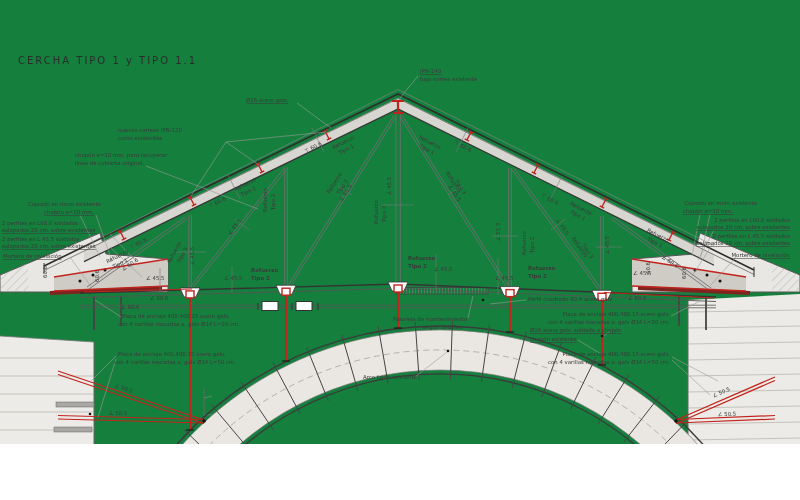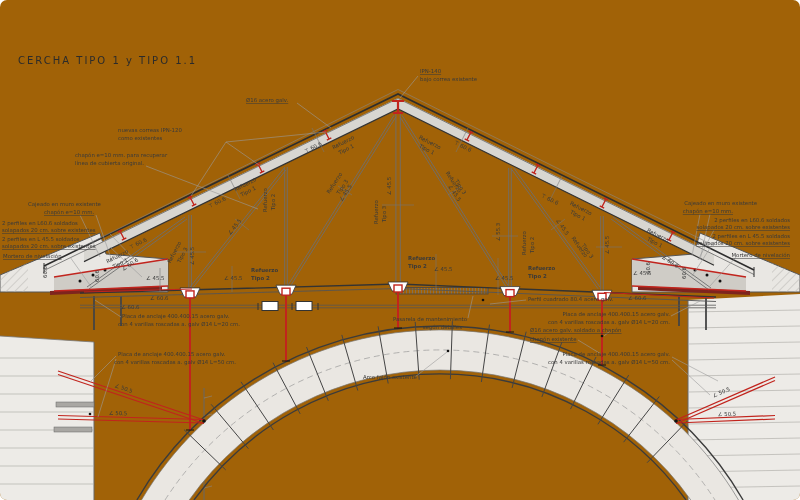--- a/index.html
+++ b/index.html
@@ -1,17 +1,17 @@
 <!DOCTYPE html>
 <html><head>
 <meta charset="utf-8">
 <style>
   html,body{margin:0;padding:0;background:#fff;}
-  #stage{position:relative;width:800px;height:500px;background:#a16207;overflow:hidden;
-         font-family:"DejaVu Sans",sans-serif;border-radius:7px;}
+  #stage{position:relative;width:800px;height:444px;background:#15803d;overflow:hidden;
+         font-family:"DejaVu Sans",sans-serif;}
   svg{position:absolute;left:0;top:0;}
   text{font-family:"DejaVu Sans",sans-serif;fill:#3a3a3a;font-size:5.4px;}
   text.t{font-size:10px;letter-spacing:2px;fill:#2b2b2b;}
   text.b{font-weight:bold;}
   text.u{text-decoration:underline;}
   text.e{text-anchor:end;}
   text.m{text-anchor:middle;}
 </style>
 </head>
 <body>

